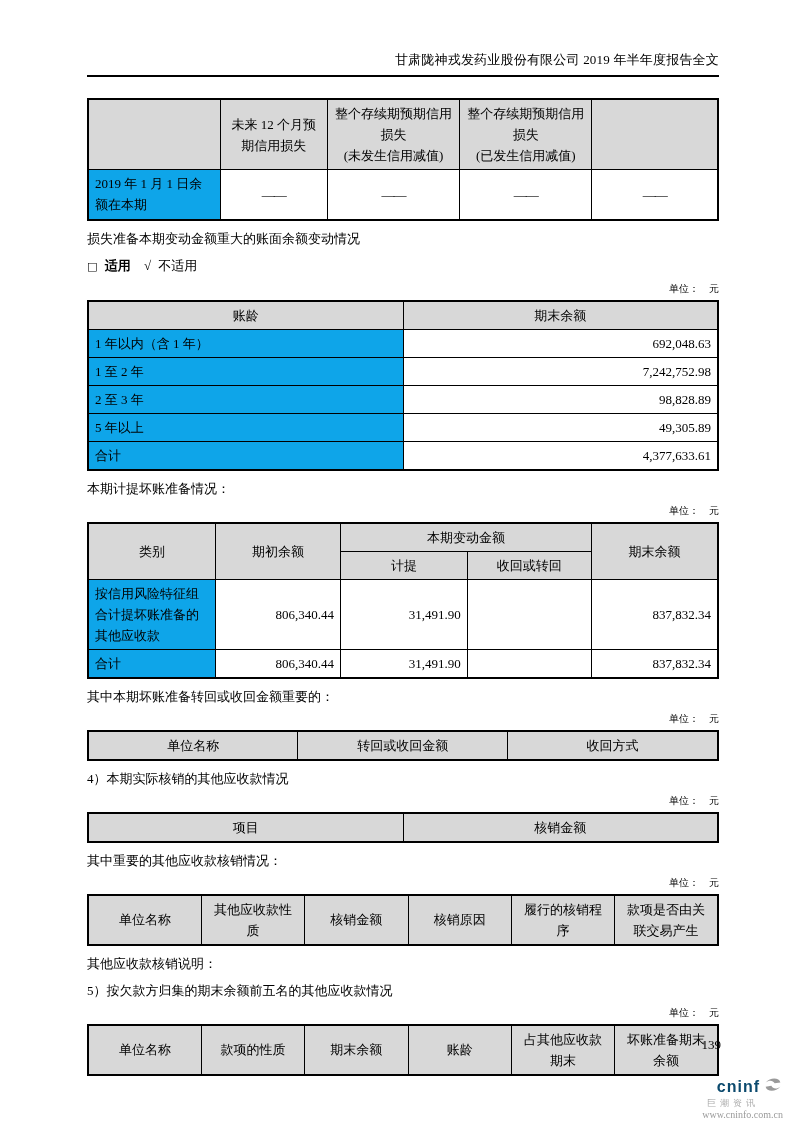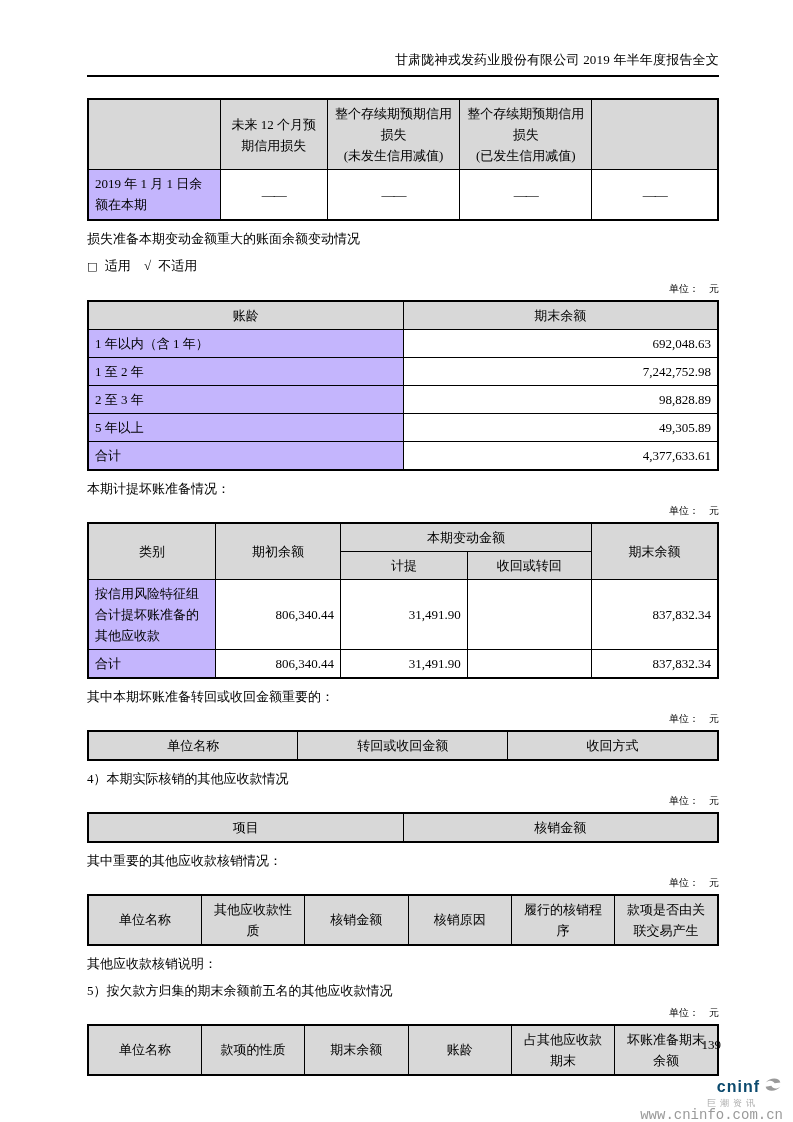--- a/index.html
+++ b/index.html
@@ -7,37 +7,37 @@
   body { font-family:"Liberation Serif","DejaVu Serif",serif; color:#000; }
   .page { position:relative; width:793px; height:1122px; background:#ffffff; margin:0 auto; overflow:hidden;padding-left:15px; }
   .content { padding:0 74px 0 72px; }
   .doc-header { padding-top:51px; padding-bottom:6px; border-bottom:2px solid #000; text-align:right; font-size:13px; letter-spacing:.2px; }
   .para { margin-top:8px; font-size:13px; line-height:19px; }
   .unit-label { margin-top:6px; margin-bottom:2px; text-align:right; font-size:10px; }
   table { width:100%; border-collapse:collapse; table-layout:fixed; font-size:13px; border:2px solid #000; }
   th, td { border:1px solid #000; padding:3px 6px; font-weight:normal; line-height:21px; word-break:break-all; vertical-align:middle; }
   th { background:#d8d8d8; text-align:center; }
   td { background:#fff; }
-  td.lbl { background:#c4b5fd; text-align:left; }
+  td.lbl { background:#0ea5e9; text-align:left; }
   td.num { text-align:right; }
   td.dash { text-align:center; letter-spacing:-1px; }
   .t1 { margin-top:21px; }
   .t1 th { height:48px; }
   .t1 td { height:50px; }
   .tbl { margin-top:4px; }
   .t2 td, .t2 th { height:27px; }
   .checkline .box { font-family:"DejaVu Sans",sans-serif; font-size:11px; }
   .checkline .check { font-size:13px; margin:0 4px 0 10px; }
-  .checkline .word { margin-left:4px; }
+  .checkline .word { margin-left:4px;font-weight:bold; }
   .page-num { position:absolute; top:1037px; right:72px; font-size:13px; }
   .cninfo { position:absolute; top:1076px; right:10px; text-align:right; }
   .cninfo .brandrow { display:flex; align-items:center; justify-content:flex-end; gap:3px; }
   .cninfo .brand { font-family:"Liberation Sans",sans-serif; font-weight:bold; font-size:16px; color:#0c4a6e; letter-spacing:1px; line-height:16px; }
   .cninfo .cn { font-size:9px; color:#ababab; letter-spacing:4px; line-height:11px; margin-right:24px; }
-  .cninfo .url { font-family:Liberation Mono, monospace; font-size:14px; color:#9a9a9a; line-height:12px; }
+  .cninfo .url { font-family:Liberation Serif, serif; font-size:10px; color:#9a9a9a; line-height:12px; }
 </style>
 </head>
 <body>
 
 <div class="page">
   <div class="content">
 
     <div class="doc-header">甘肃陇神戎发药业股份有限公司 2019 年半年度报告全文</div>
 
     <table class="t1">

